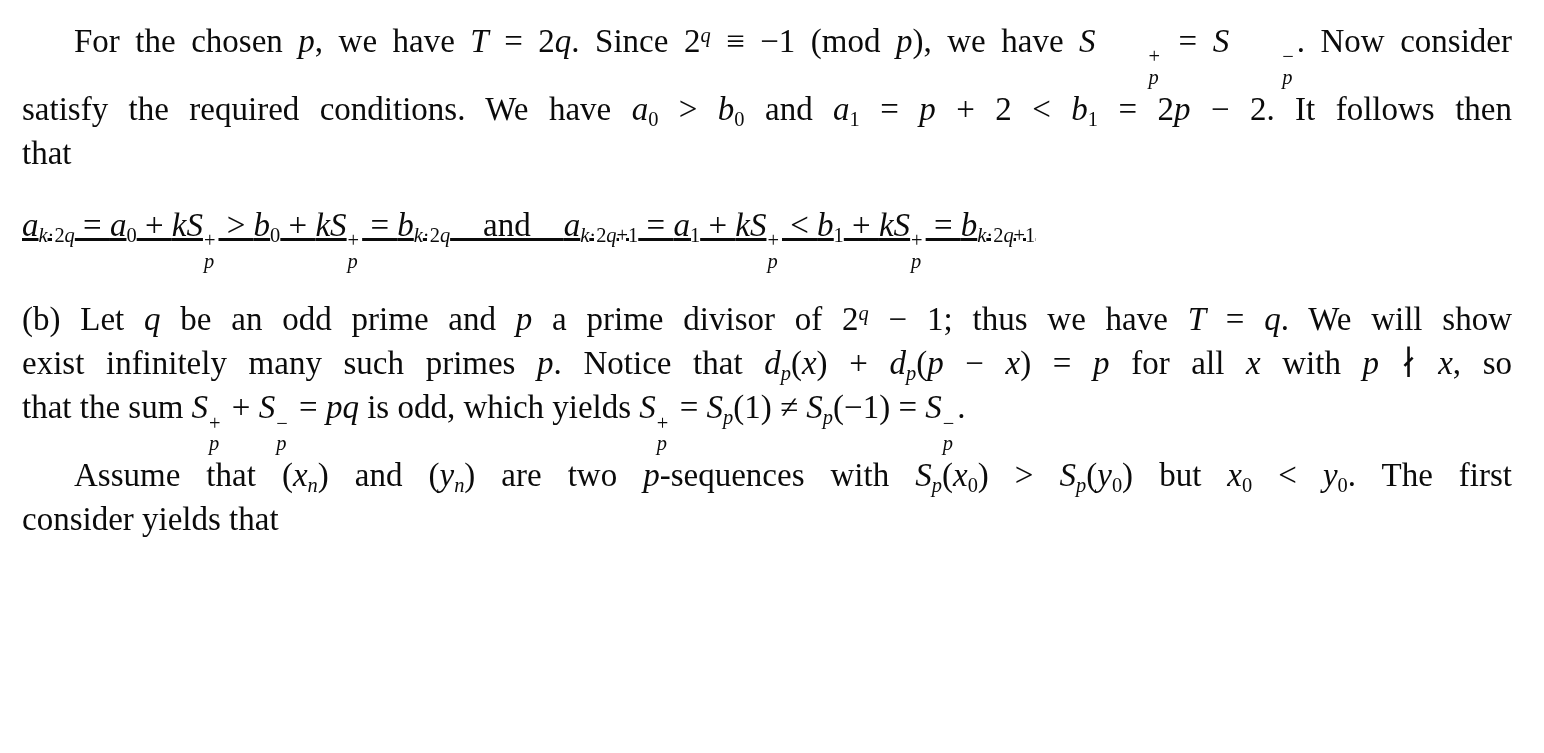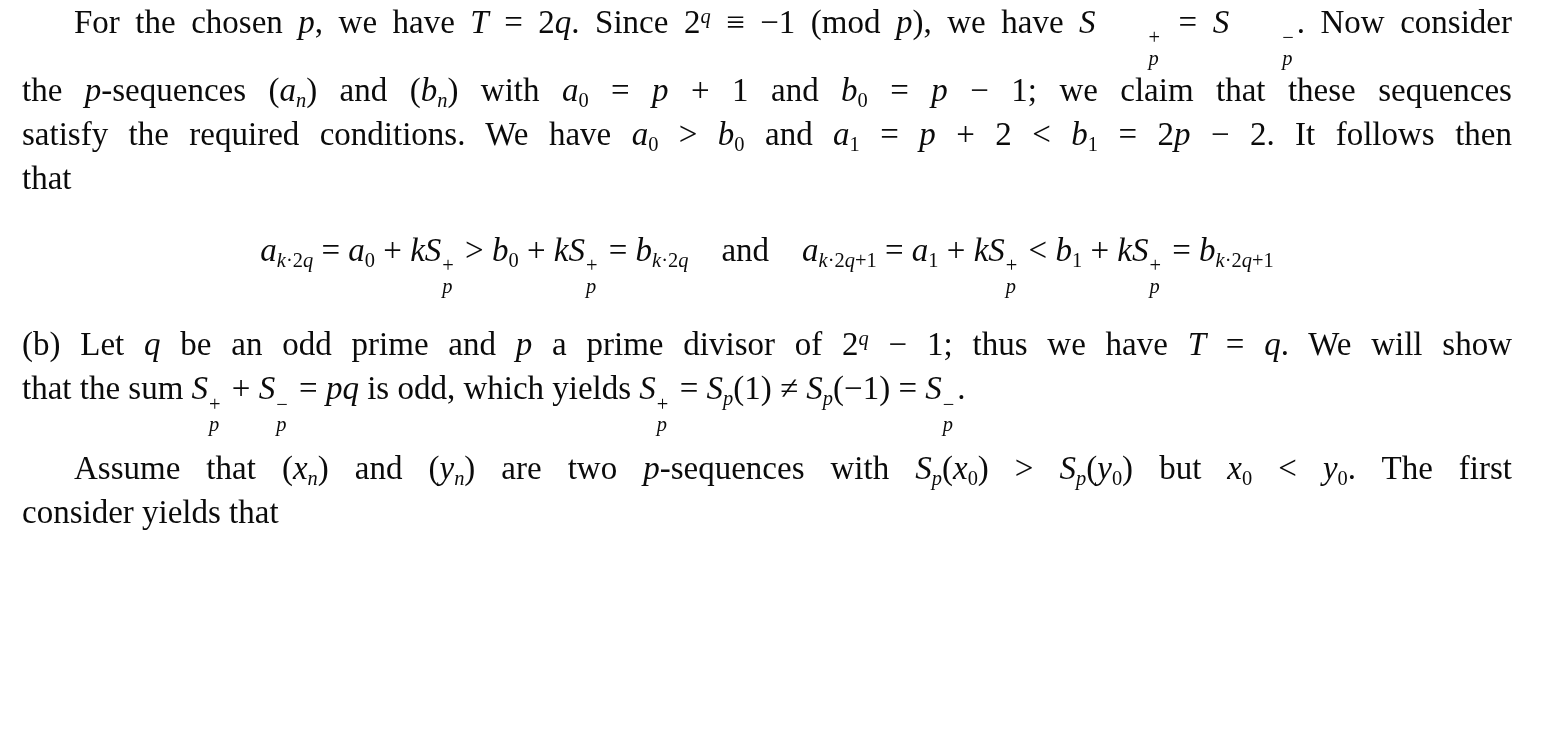--- a/index.html
+++ b/index.html
@@ -5,27 +5,27 @@
   html, body { margin: 0; padding: 0; }
   body {
     width: 1544px;
     height: 753px;
     background: #ffffff;
     color: #0b0b0b;
     font-family: "Liberation Serif", "DejaVu Serif", serif;
     font-size: 33px;
     overflow: hidden;
   }
-  .doc { padding: 0 32px 0 22px; }
+  .doc { padding: 19px 32px 0 22px; }
   .line { line-height: 44px; min-height: 44px; }
   .just { text-align: justify; text-align-last: justify; }
   .indent { text-indent: 52px; }
   .pbreak { margin-top: 16px; }
-  .pgap { margin-top: 12px; }
-  .eq { text-align: center; white-space: nowrap; }
+  .pgap { margin-top: 0; }
+  .eq { white-space: nowrap; text-decoration: underline; }
   .eq1 { margin: 28px 0 26px 0; }
   i { font-style: italic; }
   sub, sup { font-size: 62%; line-height: 0; }
   sup { vertical-align: 0.5em; }
   sub { vertical-align: -0.28em; }
   
   .ss {
     display: inline-flex;
     flex-direction: column;
     align-items: flex-start;
@@ -41,37 +41,37 @@
 <body style="background: rgb(255, 255, 255); color: rgb(11, 11, 11);">
 
 <div class="doc">
   <div class="line just indent">For the chosen <i>p</i>, we have <i>T</i> = 2<i>q</i>. Since 2<sup><i>q</i></sup> ≡ −1 (mod <i>p</i>), we have <i>S</i><span class="ss">
         <span>+</span>
         <span><i>p</i></span>
       </span> = <i>S</i><span class="ss">
         <span>−</span>
         <span><i>p</i></span>
       </span>. Now consider</div>
-  <div class="line just">the <i>p</i>-sequences (<i>a<sub>n</sub></i>) and (<i>b<sub>n</sub></i>) with <i>a</i><sub>0</sub> = <i>p</i> + 1 and <i>b</i><sub>0</sub> = <i>p</i> − 1; we claim that these sequences</div>
   <div class="line just">satisfy the required conditions. We have <i>a</i><sub>0</sub> &gt; <i>b</i><sub>0</sub> and <i>a</i><sub>1</sub> = <i>p</i> + 2 &lt; <i>b</i><sub>1</sub> = 2<i>p</i> − 2. It follows then</div>
   <div class="line">that</div>
   <div class="line eq eq1"><i>a</i><sub><i>k</i>·2<i>q</i></sub> = <i>a</i><sub>0</sub> + <i>kS</i><span class="ss">
         <span>+</span>
         <span><i>p</i></span>
       </span> &gt; <i>b</i><sub>0</sub> + <i>kS</i><span class="ss">
         <span>+</span>
         <span><i>p</i></span>
       </span> = <i>b</i><sub><i>k</i>·2<i>q</i></sub> and <i>a</i><sub><i>k</i>·2<i>q</i>+1</sub> = <i>a</i><sub>1</sub> + <i>kS</i><span class="ss">
         <span>+</span>
         <span><i>p</i></span>
       </span> &lt; <i>b</i><sub>1</sub> + <i>kS</i><span class="ss">
         <span>+</span>
         <span><i>p</i></span>
       </span> = <i>b</i><sub><i>k</i>·2<i>q</i>+1</sub></div>
   <div class="line just pbreak">(b) Let <i>q</i> be an odd prime and <i>p</i> a prime divisor of 2<sup><i>q</i></sup> − 1; thus we have <i>T</i> = <i>q</i>. We will show</div>
+  <div class="line just">exist infinitely many such primes <i>p</i>. Notice that <i>d<sub>p</sub></i>(<i>x</i>) + <i>d<sub>p</sub></i>(<i>p</i> − <i>x</i>) = <i>p</i> for all <i>x</i> with <i>p</i> ∤ <i>x</i>, so</div>
   <div class="line">that the sum <i>S</i><span class="ss">
         <span>+</span>
         <span><i>p</i></span>
       </span> + <i>S</i><span class="ss">
         <span>−</span>
         <span><i>p</i></span>
       </span> = <i>pq</i> is odd, which yields <i>S</i><span class="ss">
         <span>+</span>
         <span><i>p</i></span>
       </span> = <i>S<sub>p</sub></i>(1) ≠ <i>S<sub>p</sub></i>(−1) = <i>S</i><span class="ss">

